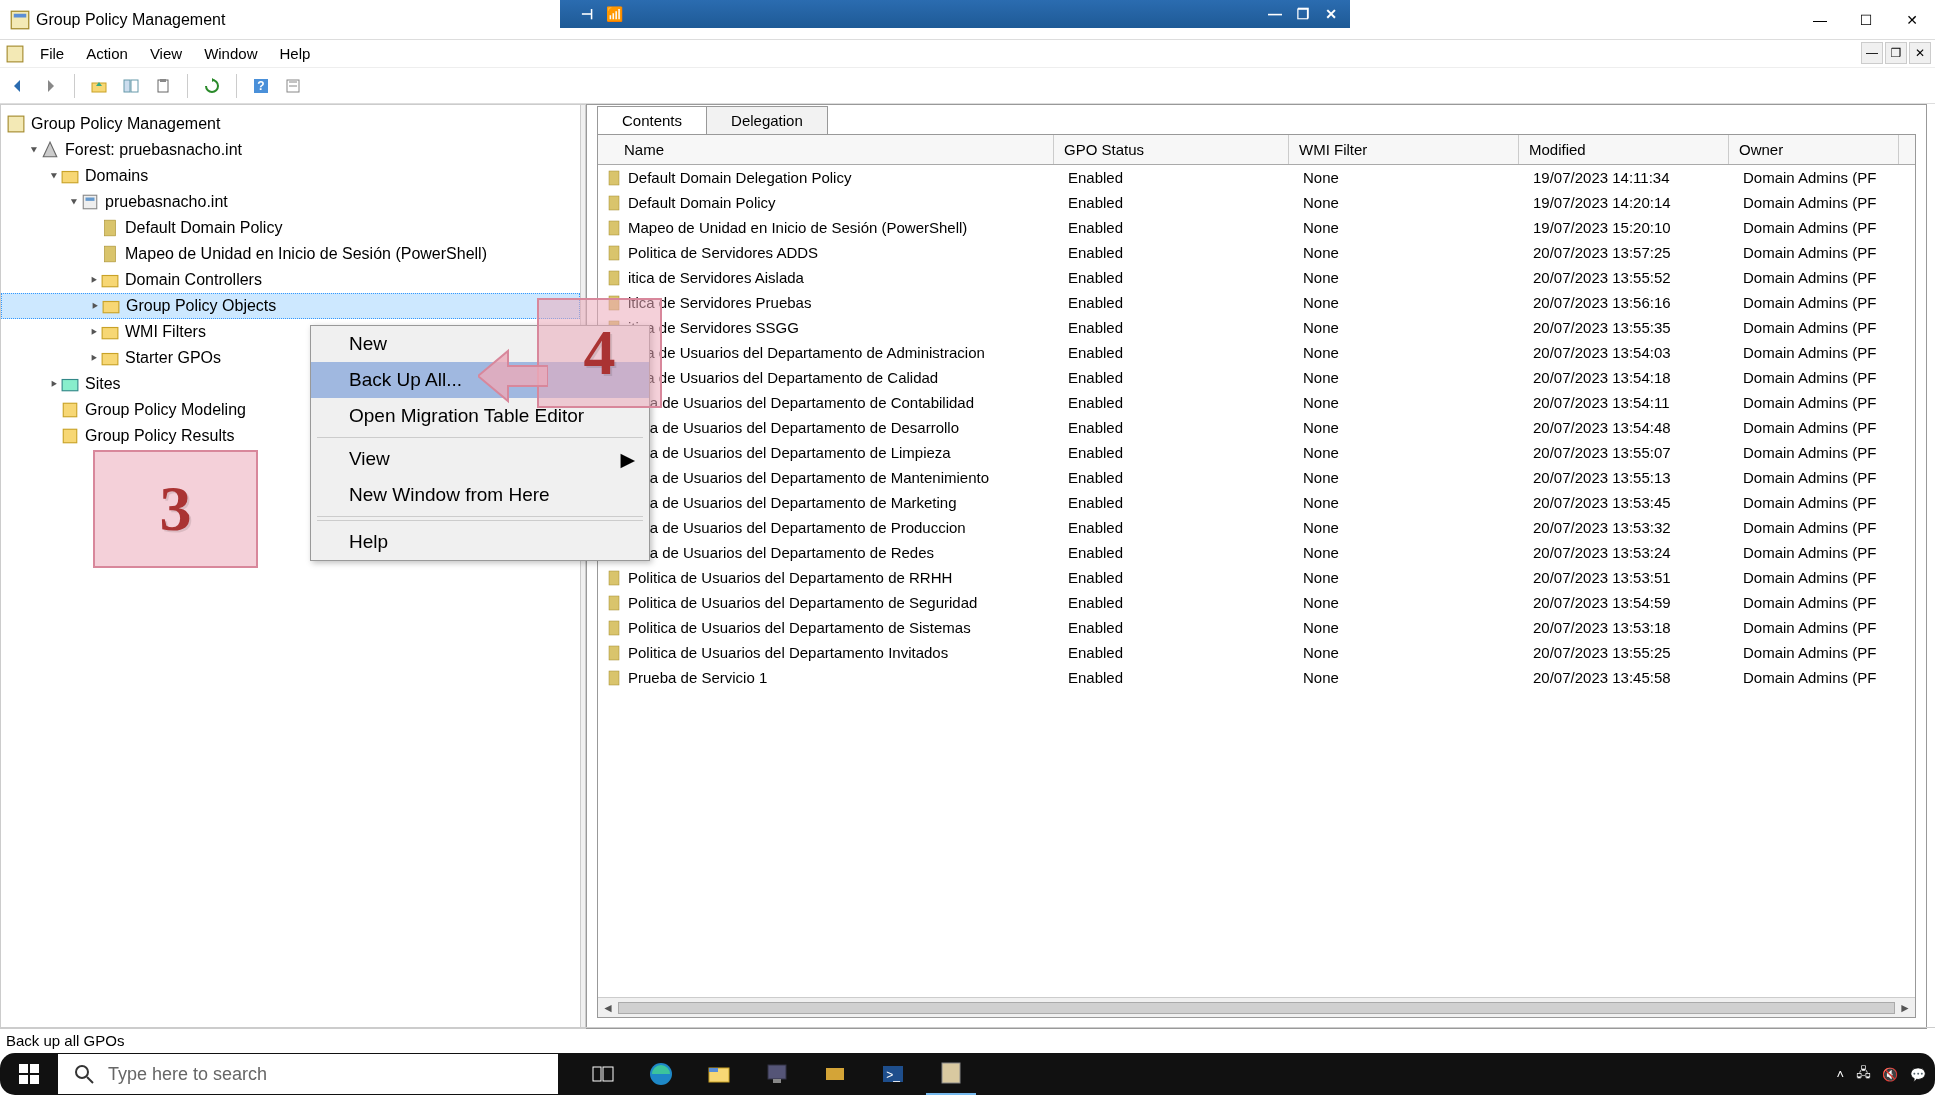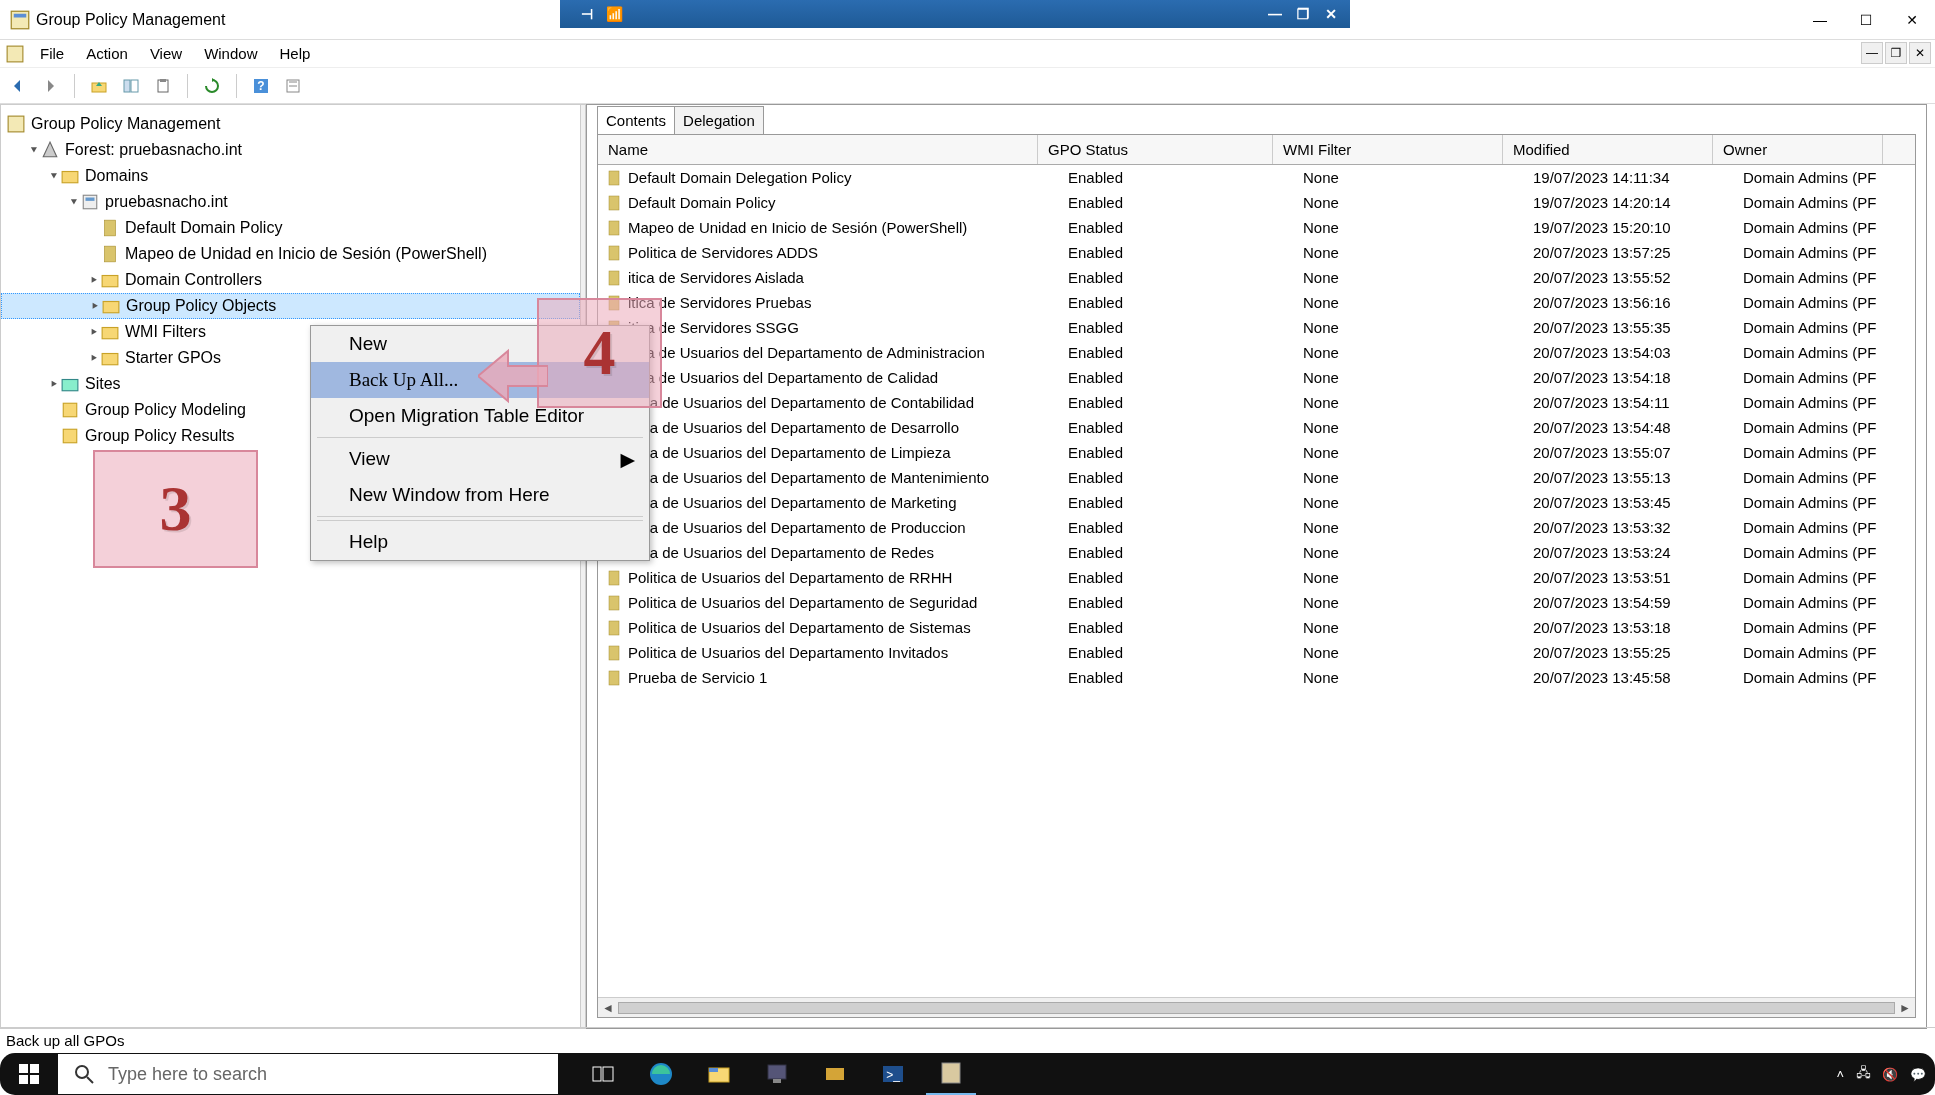--- a/index.html
+++ b/index.html
@@ -35,24 +35,24 @@
   .indent-1 { padding-left: 26px; }
   .indent-2 { padding-left: 46px; }
   .indent-3 { padding-left: 66px; }
   .indent-4 { padding-left: 86px; }
 
   .divider { width:6px; background:#f0f0f0; cursor:col-resize; border:1px solid #ccc; }
 
   .content { flex:1; display:flex; flex-direction:column; border:1px solid #999; }
   .content .heading { font-size:18px; font-weight:bold; padding:8px 12px 4px 12px; }
   .tabs { display:flex; padding-left:10px; }
-  .tab { padding:5px 8px; font-size:15px; border:1px solid #999; background:#f2f2f2; margin-right:-1px; position:relative; top:1px;}
+  .tab { padding:5px 24px; font-size:15px; border:1px solid #999; background:#f2f2f2; margin-right:-1px; position:relative; top:1px;}
   .tab.active { background:#fff; border-bottom:1px solid #fff; }
   .grid-wrap { flex:1; margin:0 10px 10px 10px; border:1px solid #999; display:flex; flex-direction:column; position:relative;}
-  .grid-head { display:flex; background:#f7f7f7; border-bottom:1px solid #aaa; font-size:15px; }
+  .grid-head { display:flex; background:#f7f7f7; border-bottom:1px solid #aaa; font-size:15px;justify-content:center; }
   .grid-head .col { padding:6px 10px; border-right:1px solid #ccc; }
   .grid-body { flex:1; overflow:hidden; font-size:15px; }
   .grow { display:flex; align-items:center; height:25px; padding-left:8px; }
   .grow .gicon { width:16px; height:16px; margin-right:6px; flex-shrink:0;}
   .c-name { width:440px; white-space:nowrap; overflow:hidden; }
   .c-status { width:235px; }
   .c-wmi { width:230px; }
   .c-mod { width:210px; }
   .c-own { width:170px; }
   .hscroll { height:20px; background:#f0f0f0; border-top:1px solid #ccc; display:flex; align-items:center; justify-content:space-between; padding:0 4px; font-size:12px; color:#555;}
@@ -63,21 +63,21 @@
   .taskbar { position:absolute; bottom:0; left:0; right:0; height:42px; background:#111; display:flex; align-items:center;border-radius:15px; }
   .taskbar .start { width:58px; height:42px; display:flex; align-items:center; justify-content:center; color:#fff; }
   .taskbar .search { width:500px; height:40px; background:#fff; display:flex; align-items:center; padding-left:16px; gap:14px; color:#666; font-size:18px;}
   .taskbar .tbicons { display:flex; margin-left:20px; gap:8px; }
   .taskbar .tbi { width:50px; height:42px; display:flex; align-items:center; justify-content:center; }
   .taskbar .tbi.active { border-bottom:2px solid #76b9ed; }
   .taskbar .tray { position:absolute; right:8px; display:flex; align-items:center; gap:12px; color:#fff; font-size:13px;}
 
   .context-menu { position:absolute; left:310px; top:325px; width:340px; background:#f0f0f0; border:1px solid #999; box-shadow:2px 2px 6px rgba(0,0,0,.25); font-size:19px; z-index:50; }
   .context-menu .cmi { padding:7px 50px 7px 38px; position:relative; }
-  .context-menu .cmi.highlight { background:#a0b8e0;font-family:Liberation Serif, serif; }
+  .context-menu .cmi.highlight { background:#a0b8e0; }
   .context-menu .sep2 { height:1px; background:#ccc; margin:3px 6px; }
   .context-menu .arrow { position:absolute; right:14px; }
 
   .annot { position:absolute; border:2px solid #d8879b; background:rgba(235,170,185,.55); display:flex; align-items:center; justify-content:center; font-size:64px; font-weight:bold; color:#a33; font-family: Georgia, serif; text-shadow:2px 2px 0 rgba(0,0,0,.1); z-index:60;}
   .annot.a3 { left:93px; top:450px; width:165px; height:118px; }
   .annot.a4 { left:537px; top:298px; width:125px; height:110px; }
   .annot-arrow { position:absolute; left:478px; top:346px; z-index:61; }
 
   .gpobj-icon { fill:#d9c46c; stroke:#a38a2c; stroke-width:.5; }
 </style>

